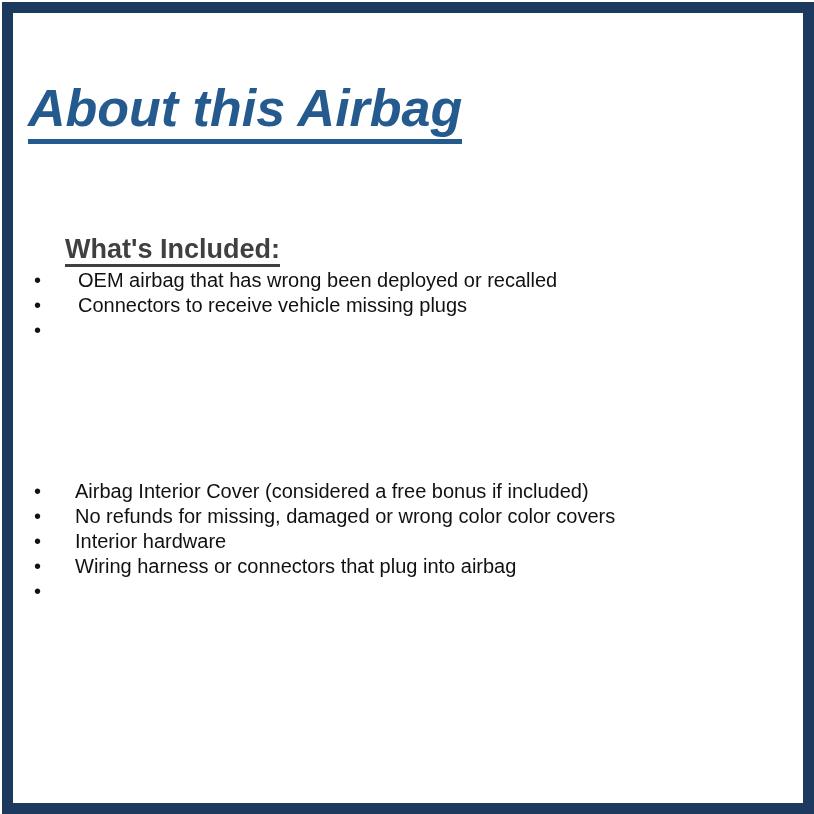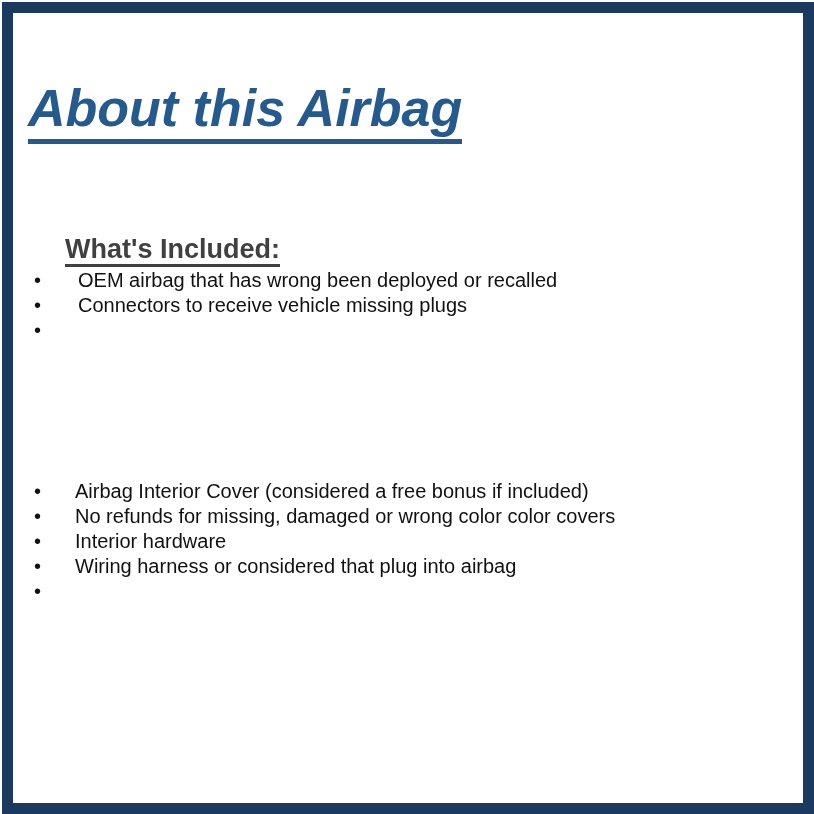--- a/index.html
+++ b/index.html
@@ -162,21 +162,21 @@
       <li class="bullet-item">
         <span class="bullet-marker">•</span>
         <span class="bullet-text">No refunds for missing, damaged or wrong color color covers</span>
       </li>
       <li class="bullet-item">
         <span class="bullet-marker">•</span>
         <span class="bullet-text">Interior hardware</span>
       </li>
       <li class="bullet-item">
         <span class="bullet-marker">•</span>
-        <span class="bullet-text">Wiring harness or considered that plug into airbag</span>
+        <span class="bullet-text">Wiring harness or connectors that plug into airbag</span>
       </li>
       <li class="bullet-item">
         <span class="bullet-marker">•</span>
       </li>
     </ul>
 
   </div>
 </div>
 
 </body></html>

